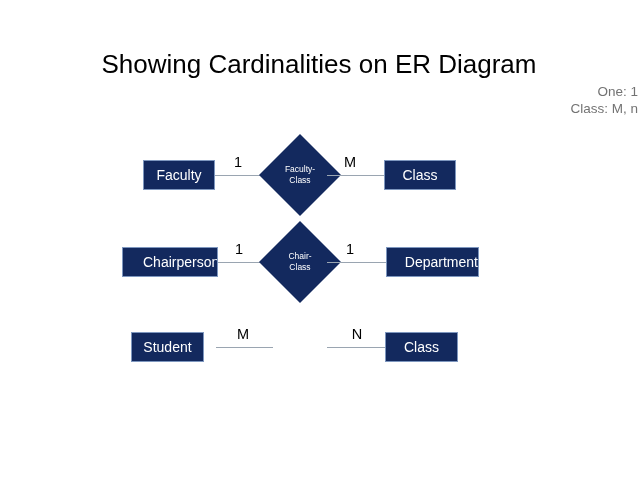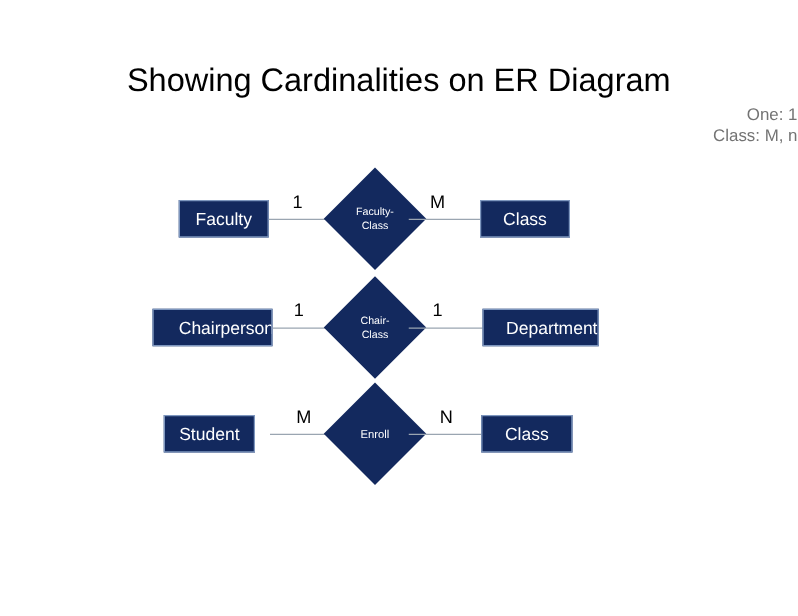--- a/index.html
+++ b/index.html
@@ -193,26 +193,20 @@
   </div>
 
   <div class="row row-3">
 
     <div class="entity" style="left:131px; width:73px;">Student</div>
 
     <div class="connector" style="left:216px; width:57px;"></div>
 
     <div class="card-label" style="left:232px;">M</div>
 
-    <div class="diamond-wrap">
-      <div class="diamond-shape"></div>
-      <div class="diamond-text single">
-        <span>Enroll</span>
-      </div>
-    </div>
 
     <div class="connector" style="left:327px; width:58px;"></div>
 
     <div class="card-label" style="left:346px;">N</div>
 
     <div class="entity" style="left:385px; width:73px;">Class</div>
   </div>
 
 </div>
 

